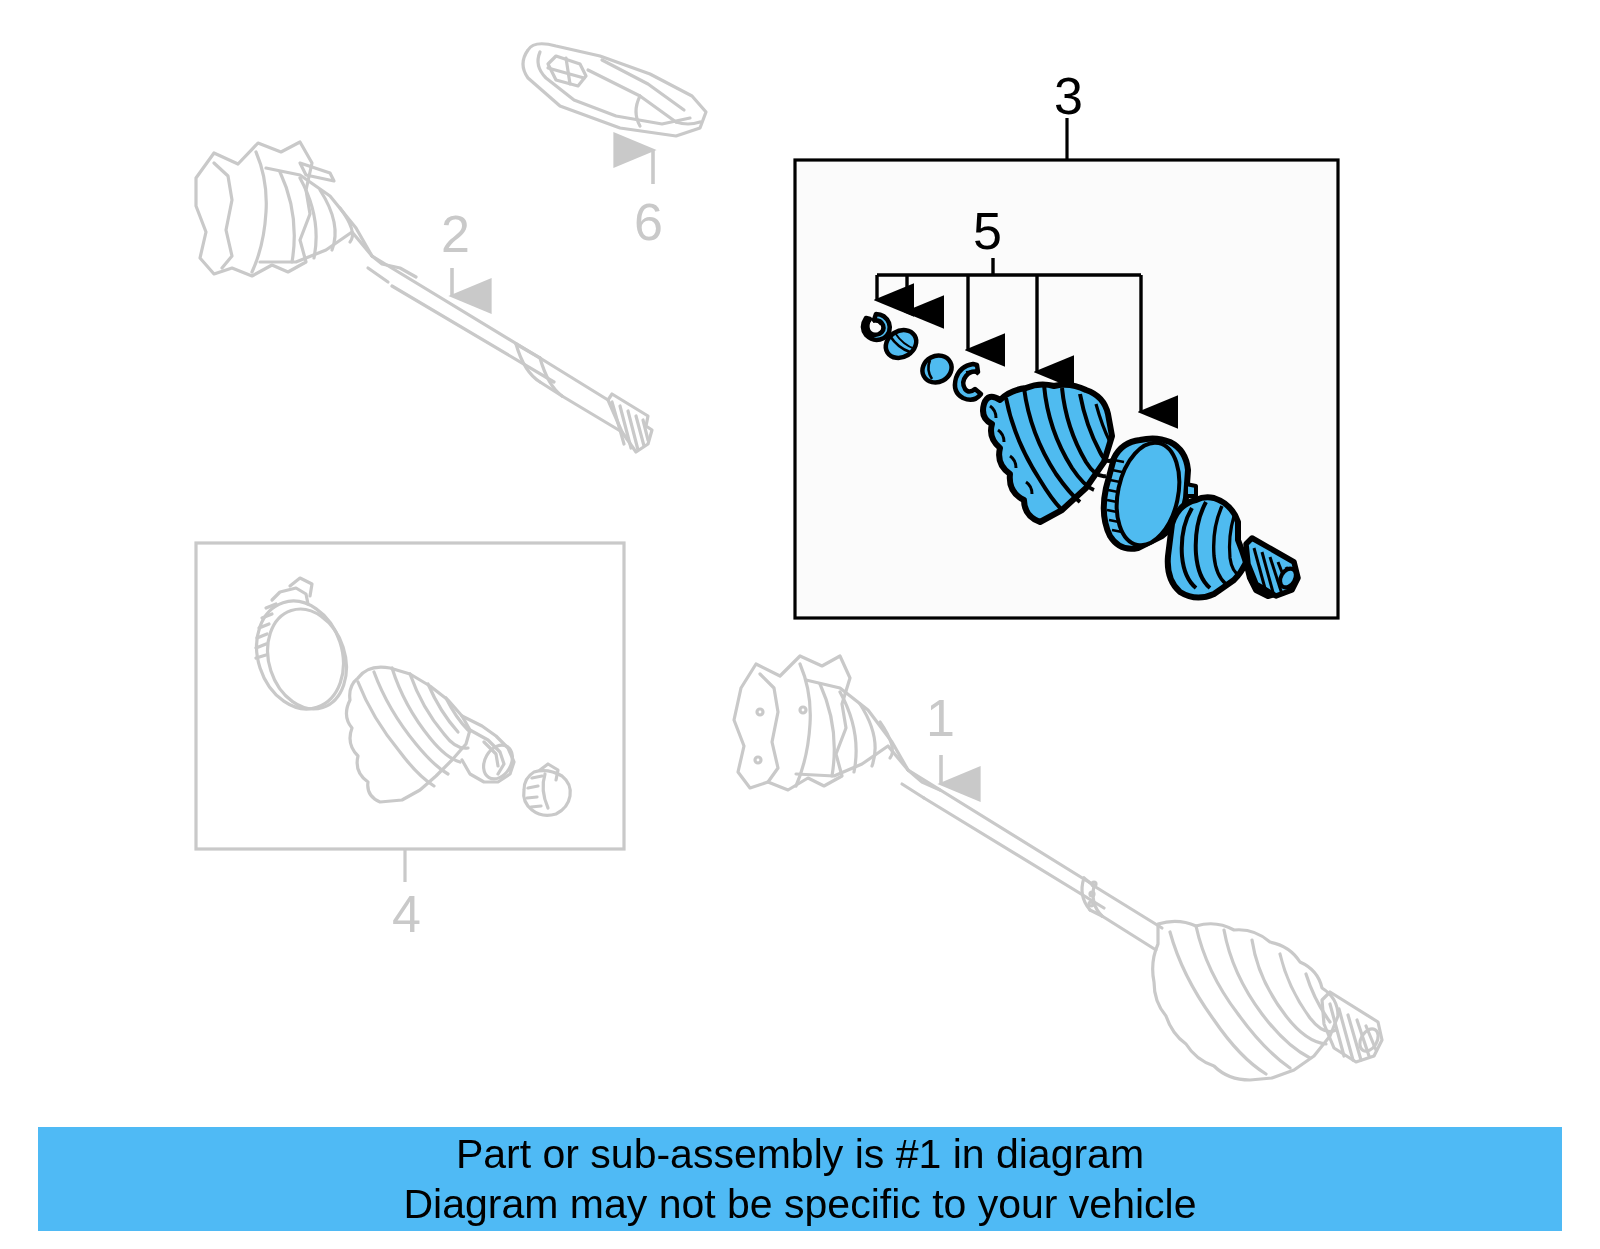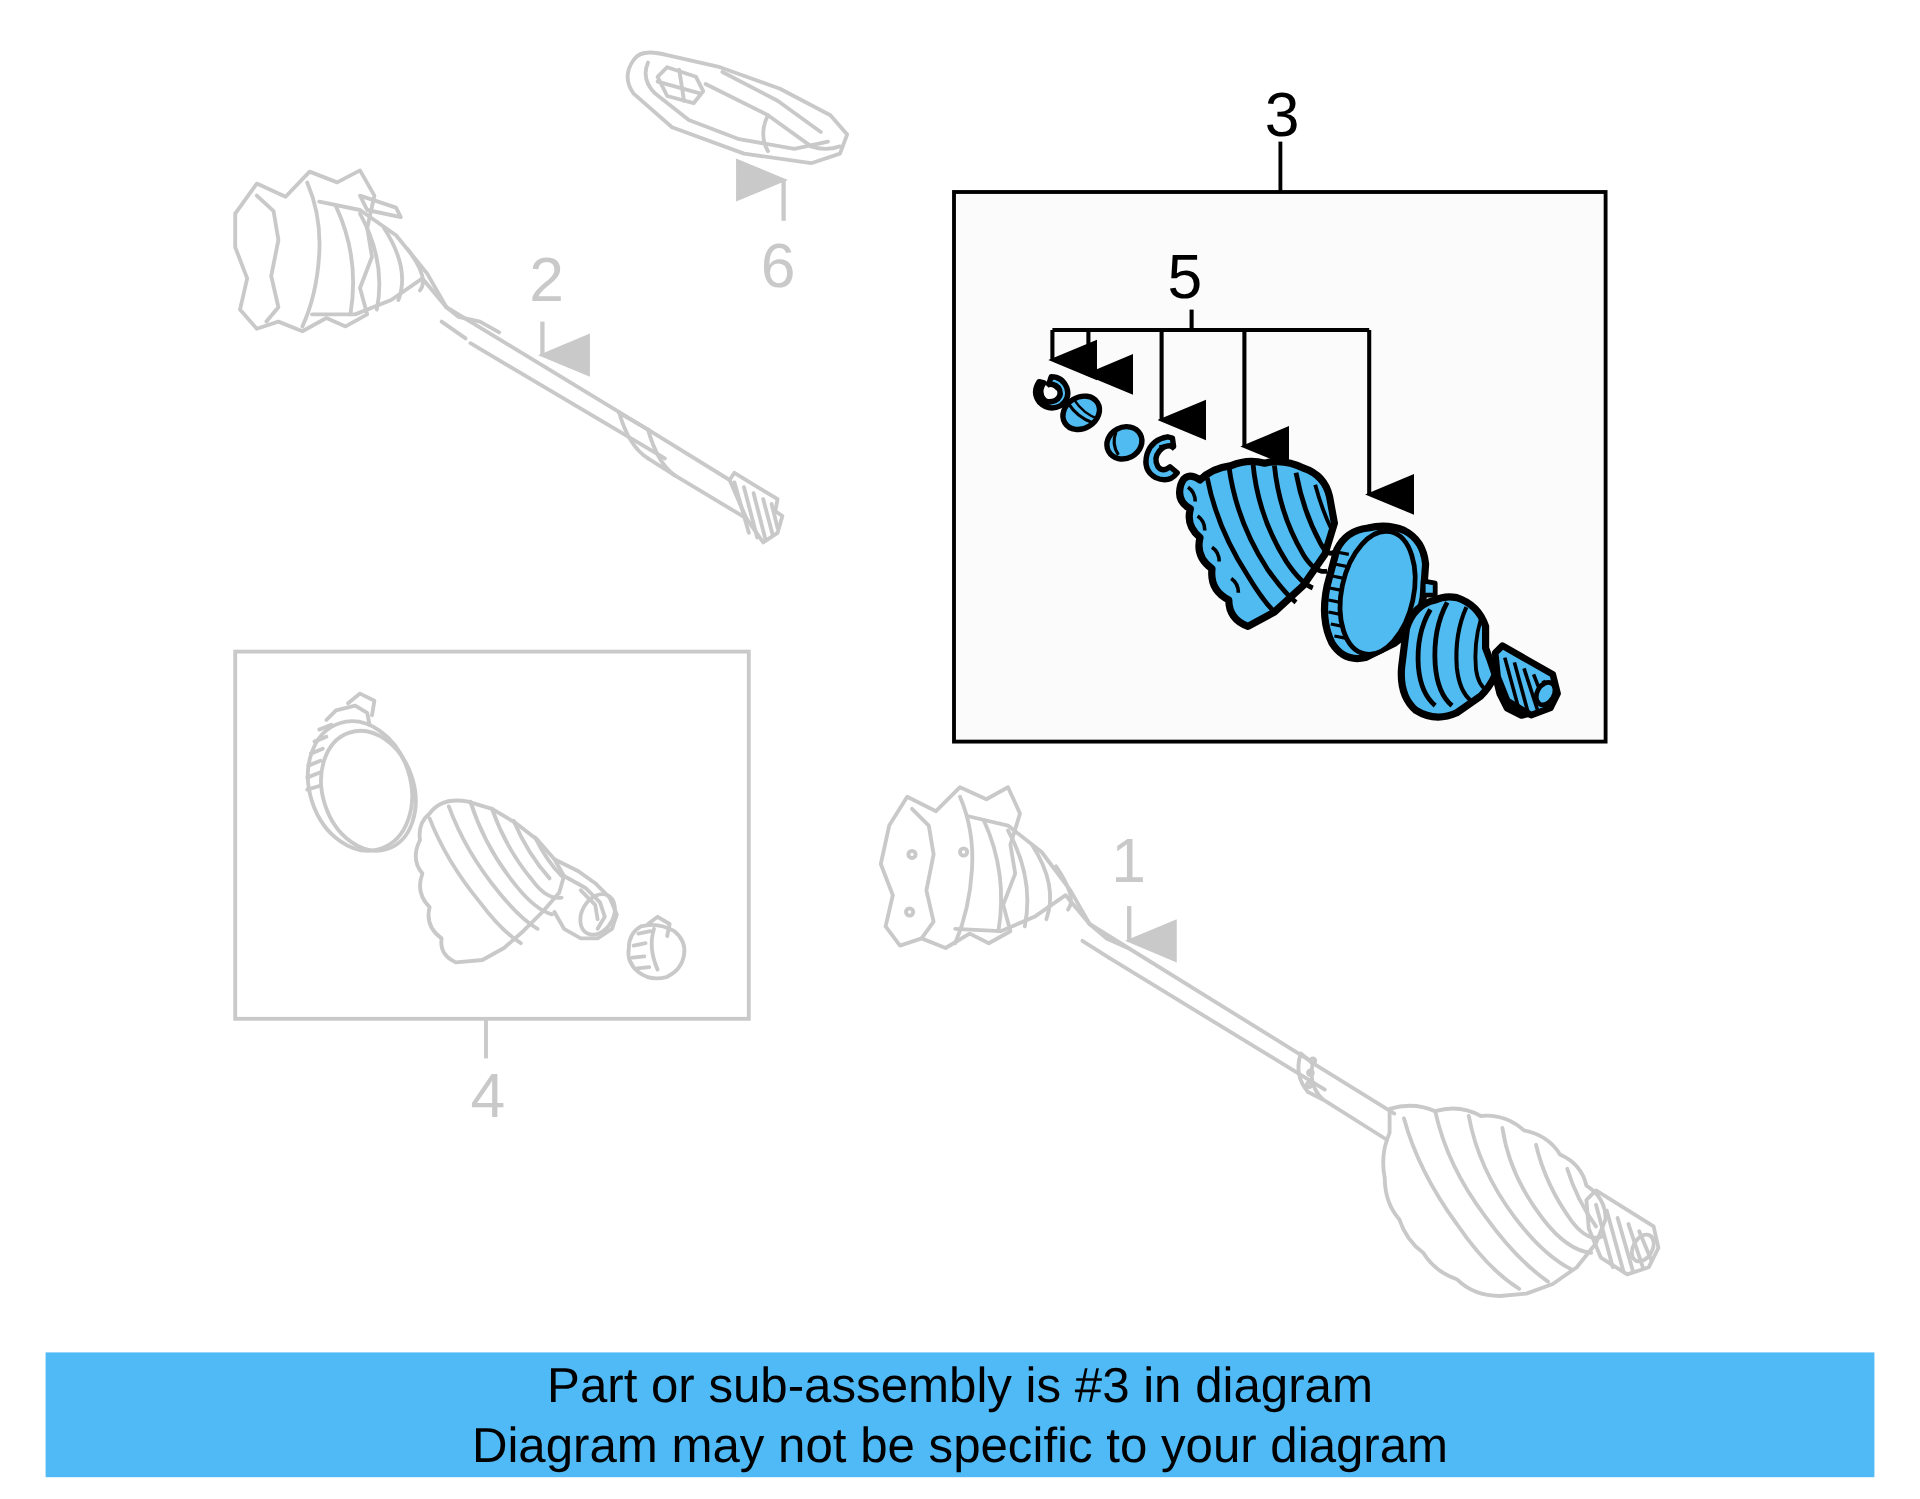--- a/index.html
+++ b/index.html
@@ -341,17 +341,17 @@
 
   <div class="callout ghost" style="left:441px; top:208px; font-size:52px;">2</div>
 
   <div class="callout ghost" style="left:634px; top:196px; font-size:52px;">6</div>
 
   <div class="callout ghost" style="left:926px; top:692px; font-size:52px;">1</div>
 
   <div class="callout ghost" style="left:392px; top:888px; font-size:52px;">4</div>
 
   <div class="banner">
-    <div class="banner-line">Part or sub-assembly is #3 in diagram</div>
-    <div class="banner-line">Diagram may not be specific to your diagram</div>
+    <div class="banner-line">Part or sub-assembly is #1 in diagram</div>
+    <div class="banner-line">Diagram may not be specific to your vehicle</div>
   </div>
 
 </div>
 
 </body></html>

